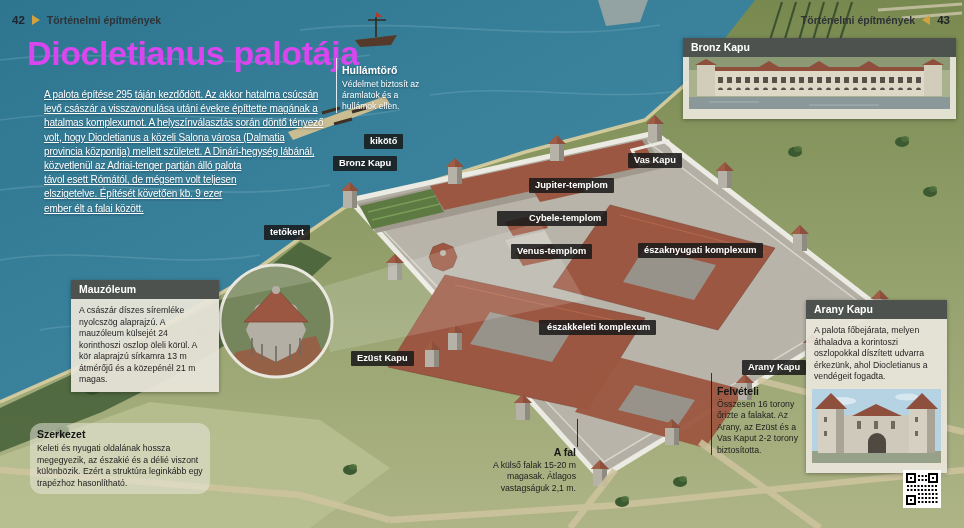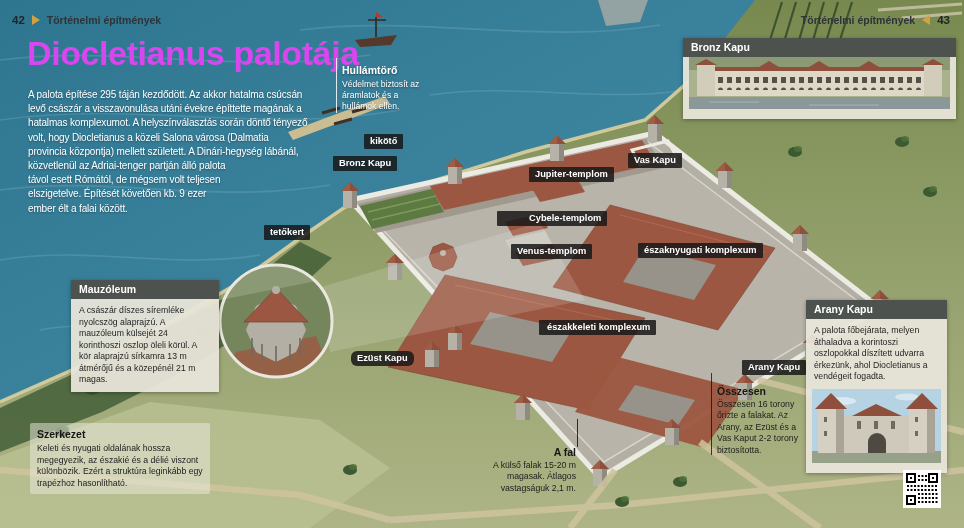--- a/index.html
+++ b/index.html
@@ -12,66 +12,66 @@
   .hdr-left{left:12px;text-align:center;}
   .hdr-right{right:14px;}
   .pagenum{font-size:11.5px;font-weight:bold;color:#20242c;}
   .section{font-size:10.5px;font-weight:bold;color:#2e3338;}
   .tri-r{width:0;height:0;border-left:8px solid #d2a140;border-top:5px solid transparent;border-bottom:5px solid transparent;}
   .tri-l{width:0;height:0;border-right:8px solid #d2a140;border-top:5px solid transparent;border-bottom:5px solid transparent;}
 
   .main-title{position:absolute;left:27px;top:34px;font-size:34px;font-weight:bold;
               color:#d946ef;letter-spacing:-.4px;}
 
-  .intro{position:absolute;left:28px;top:88px;width:282px;color:#fff;
+  .intro{position:absolute;left:44px;top:88px;width:282px;color:#fff;
          font-size:10px;line-height:14.2px;letter-spacing:-.15px;
-         text-shadow:0 1px 2px rgba(0,20,30,.4);}
+         text-shadow:0 1px 2px rgba(0,20,30,.4);text-decoration:underline;}
   .isp{float:right;clear:right;width:0;}
   .isp1{height:72px;width:2px;}
   .isp2{height:43px;width:76px;}
   .isp3{height:95px;width:114px;}
 
   
   .ann{position:absolute;}
   .ann .ttl{font-weight:bold;}
   .ann-hullamtoro{left:342px;top:64px;width:80px;color:#fff;text-shadow:0 1px 2px rgba(0,20,30,.45);}
   .ann-hullamtoro .ttl{font-size:10.5px;margin-bottom:3px;}
   .ann-hullamtoro .bdy{font-size:8.6px;line-height:10.8px;}
   .vline{position:absolute;width:1px;background:rgba(255,255,255,.85);}
   .vline-dark{position:absolute;width:1px;background:rgba(20,20,20,.8);}
   .l-hullamtoro{left:336px;top:58px;height:55px;}
   .l-afal{left:577px;top:419px;height:28px;background:rgba(20,20,20,.85);}
   .l-ortorony{left:711px;top:373px;height:82px;background:rgba(20,20,20,.8);}
 
   
   .ann-dark{color:#161616;}
   .ann-szerkezet{left:30px;top:423px;width:166px;background:rgba(238,236,226,.5);
-                 padding:5px 7px;border-radius:2px;}
+                 padding:5px 7px;border-radius:12px;}
   .ann-szerkezet .ttl{font-size:10.5px;margin-bottom:3px;}
   .ann-szerkezet .bdy{font-size:8.7px;line-height:11.6px;color:#1d1d1d;}
   .ann-afal{left:478px;top:446px;width:98px;text-align:right;}
   .ann-afal .ttl{font-size:10.5px;margin-bottom:2px;}
   .ann-afal .bdy{font-size:8.7px;line-height:11.4px;color:#1d1d1d;}
   .ann-ortorony{left:717px;top:385px;width:84px;}
   .ann-ortorony .ttl{font-size:10.5px;margin-bottom:2px;}
   .ann-ortorony .bdy{font-size:8.7px;line-height:11.4px;color:#1d1d1d;}
 
   
   .pill{position:absolute;background:rgba(24,24,24,.85);color:#fff;font-weight:bold;
         font-size:9.3px;padding:2px 6px 3px;white-space:nowrap;border-radius:1px;}
   .lbl-kikoto{left:364px;top:134px;}
   .lbl-bronzkapu{left:333px;top:156px;}
   .lbl-vaskapu{left:628px;top:153px;}
-  .lbl-jupiter{left:529px;top:167px;}
+  .lbl-jupiter{left:529px;top:178px;}
   .lbl-cybele{left:497px;top:211px;padding-left:32px;}
   .lbl-venus{left:511px;top:244px;}
   .lbl-eszaknyugati{left:638px;top:243px;}
   .lbl-eszakkeleti{left:539px;top:320px;padding-left:8px;}
   .lbl-tetokert{left:264px;top:225px;}
-  .lbl-ezustkapu{left:351px;top:351px;border-radius:6px;}
+  .lbl-ezustkapu{left:351px;top:351px;}
   .lbl-aranykapu{left:742px;top:360px;}
 
   
   .ibox{position:absolute;box-shadow:0 1px 4px rgba(0,0,0,.35);}
   .ibox .bar{background:#4d524e;color:#fff;font-weight:bold;font-size:10.5px;
              padding:3px 8px 4px;}
   .ibox .body{background:rgba(233,229,218,.94);color:#1f1f1f;font-size:8.7px;
               line-height:11.5px;padding:6px 8px;}
   .ibox .imgwrap{background:rgba(233,229,218,.94);padding:0 6px 6px;}
   .box-mauzoleum{left:71px;top:280px;width:148px;}
@@ -333,21 +333,21 @@
   </div>
 
   <div class="vline-dark l-afal"></div>
   <div class="ann ann-dark ann-afal">
     <div class="ttl">A fal</div>
     <div class="bdy">A külső falak 15-20 m magasak. Átlagos vastagságuk 2,1 m.</div>
   </div>
 
   <div class="vline-dark l-ortorony"></div>
   <div class="ann ann-dark ann-ortorony">
-    <div class="ttl">Összesen</div>
+    <div class="ttl">Felvételi</div>
     <div class="bdy">Összesen 16 torony őrizte a falakat. Az Arany, az Ezüst és a Vas Kaput 2-2 torony biztosította.</div>
   </div>
 
   <div class="ibox box-bronz">
     <div class="bar">Bronz Kapu</div>
     <div class="imgwrap">
       <svg width="261" height="52" viewBox="0 0 261 52">
         <rect width="261" height="52" fill="#a9b28d"></rect>
         <rect width="261" height="13" fill="#8b9a74"></rect>
         <rect x="8" y="13" width="245" height="26" fill="#ded8c6"></rect>

